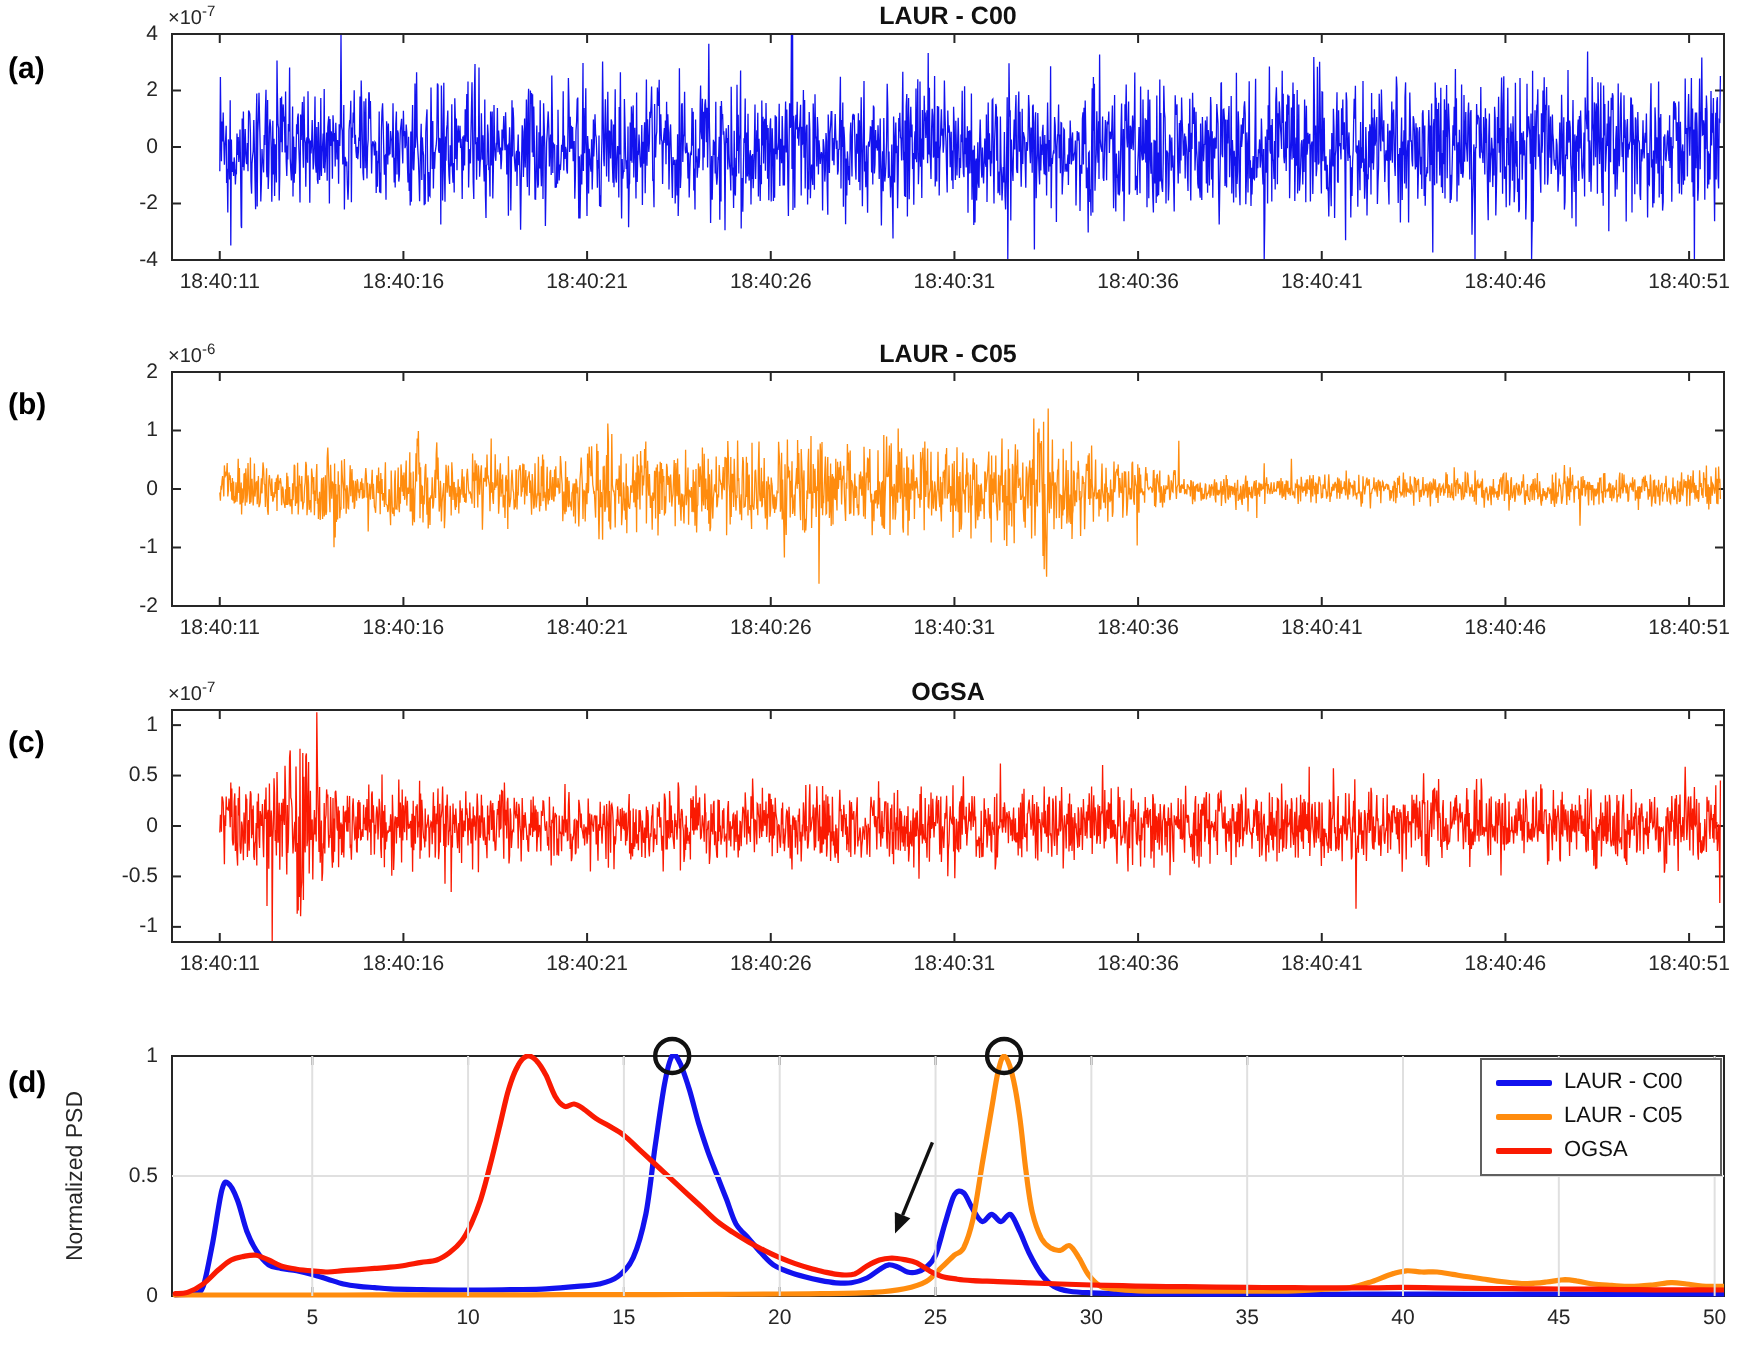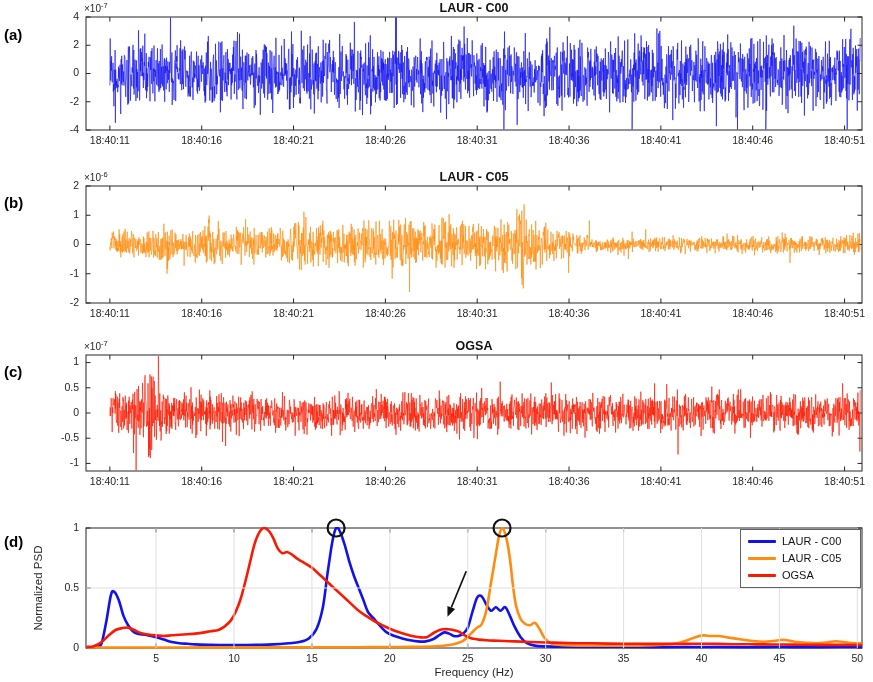--- a/index.html
+++ b/index.html
@@ -274,21 +274,20 @@
   <span class="panel-letter" style="top:363px">(c)</span>
   <span class="panel-letter" style="top:533px">(d)</span>
 
   <div class="plot-title" style="top:1px">LAUR - C00</div>
   <div class="plot-title" style="top:170px">LAUR - C05</div>
   <div class="plot-title" style="top:339px">OGSA</div>
 
   <div class="axis-label-y" style="left:38px;top:588px">
     <span>Normalized PSD</span>
   </div>
-  <div class="axis-label-x" style="top:666px">Frequency (Hz)</div>
 
   <div class="legend">
     <div class="legend-row">
       <span class="legend-swatch" style="background: rgb(18, 18, 238);"></span>
       <span class="legend-label">LAUR - C00</span>
     </div>
     <div class="legend-row">
       <span class="legend-swatch" style="background: rgb(255, 140, 14);"></span>
       <span class="legend-label">LAUR - C05</span>
     </div>

